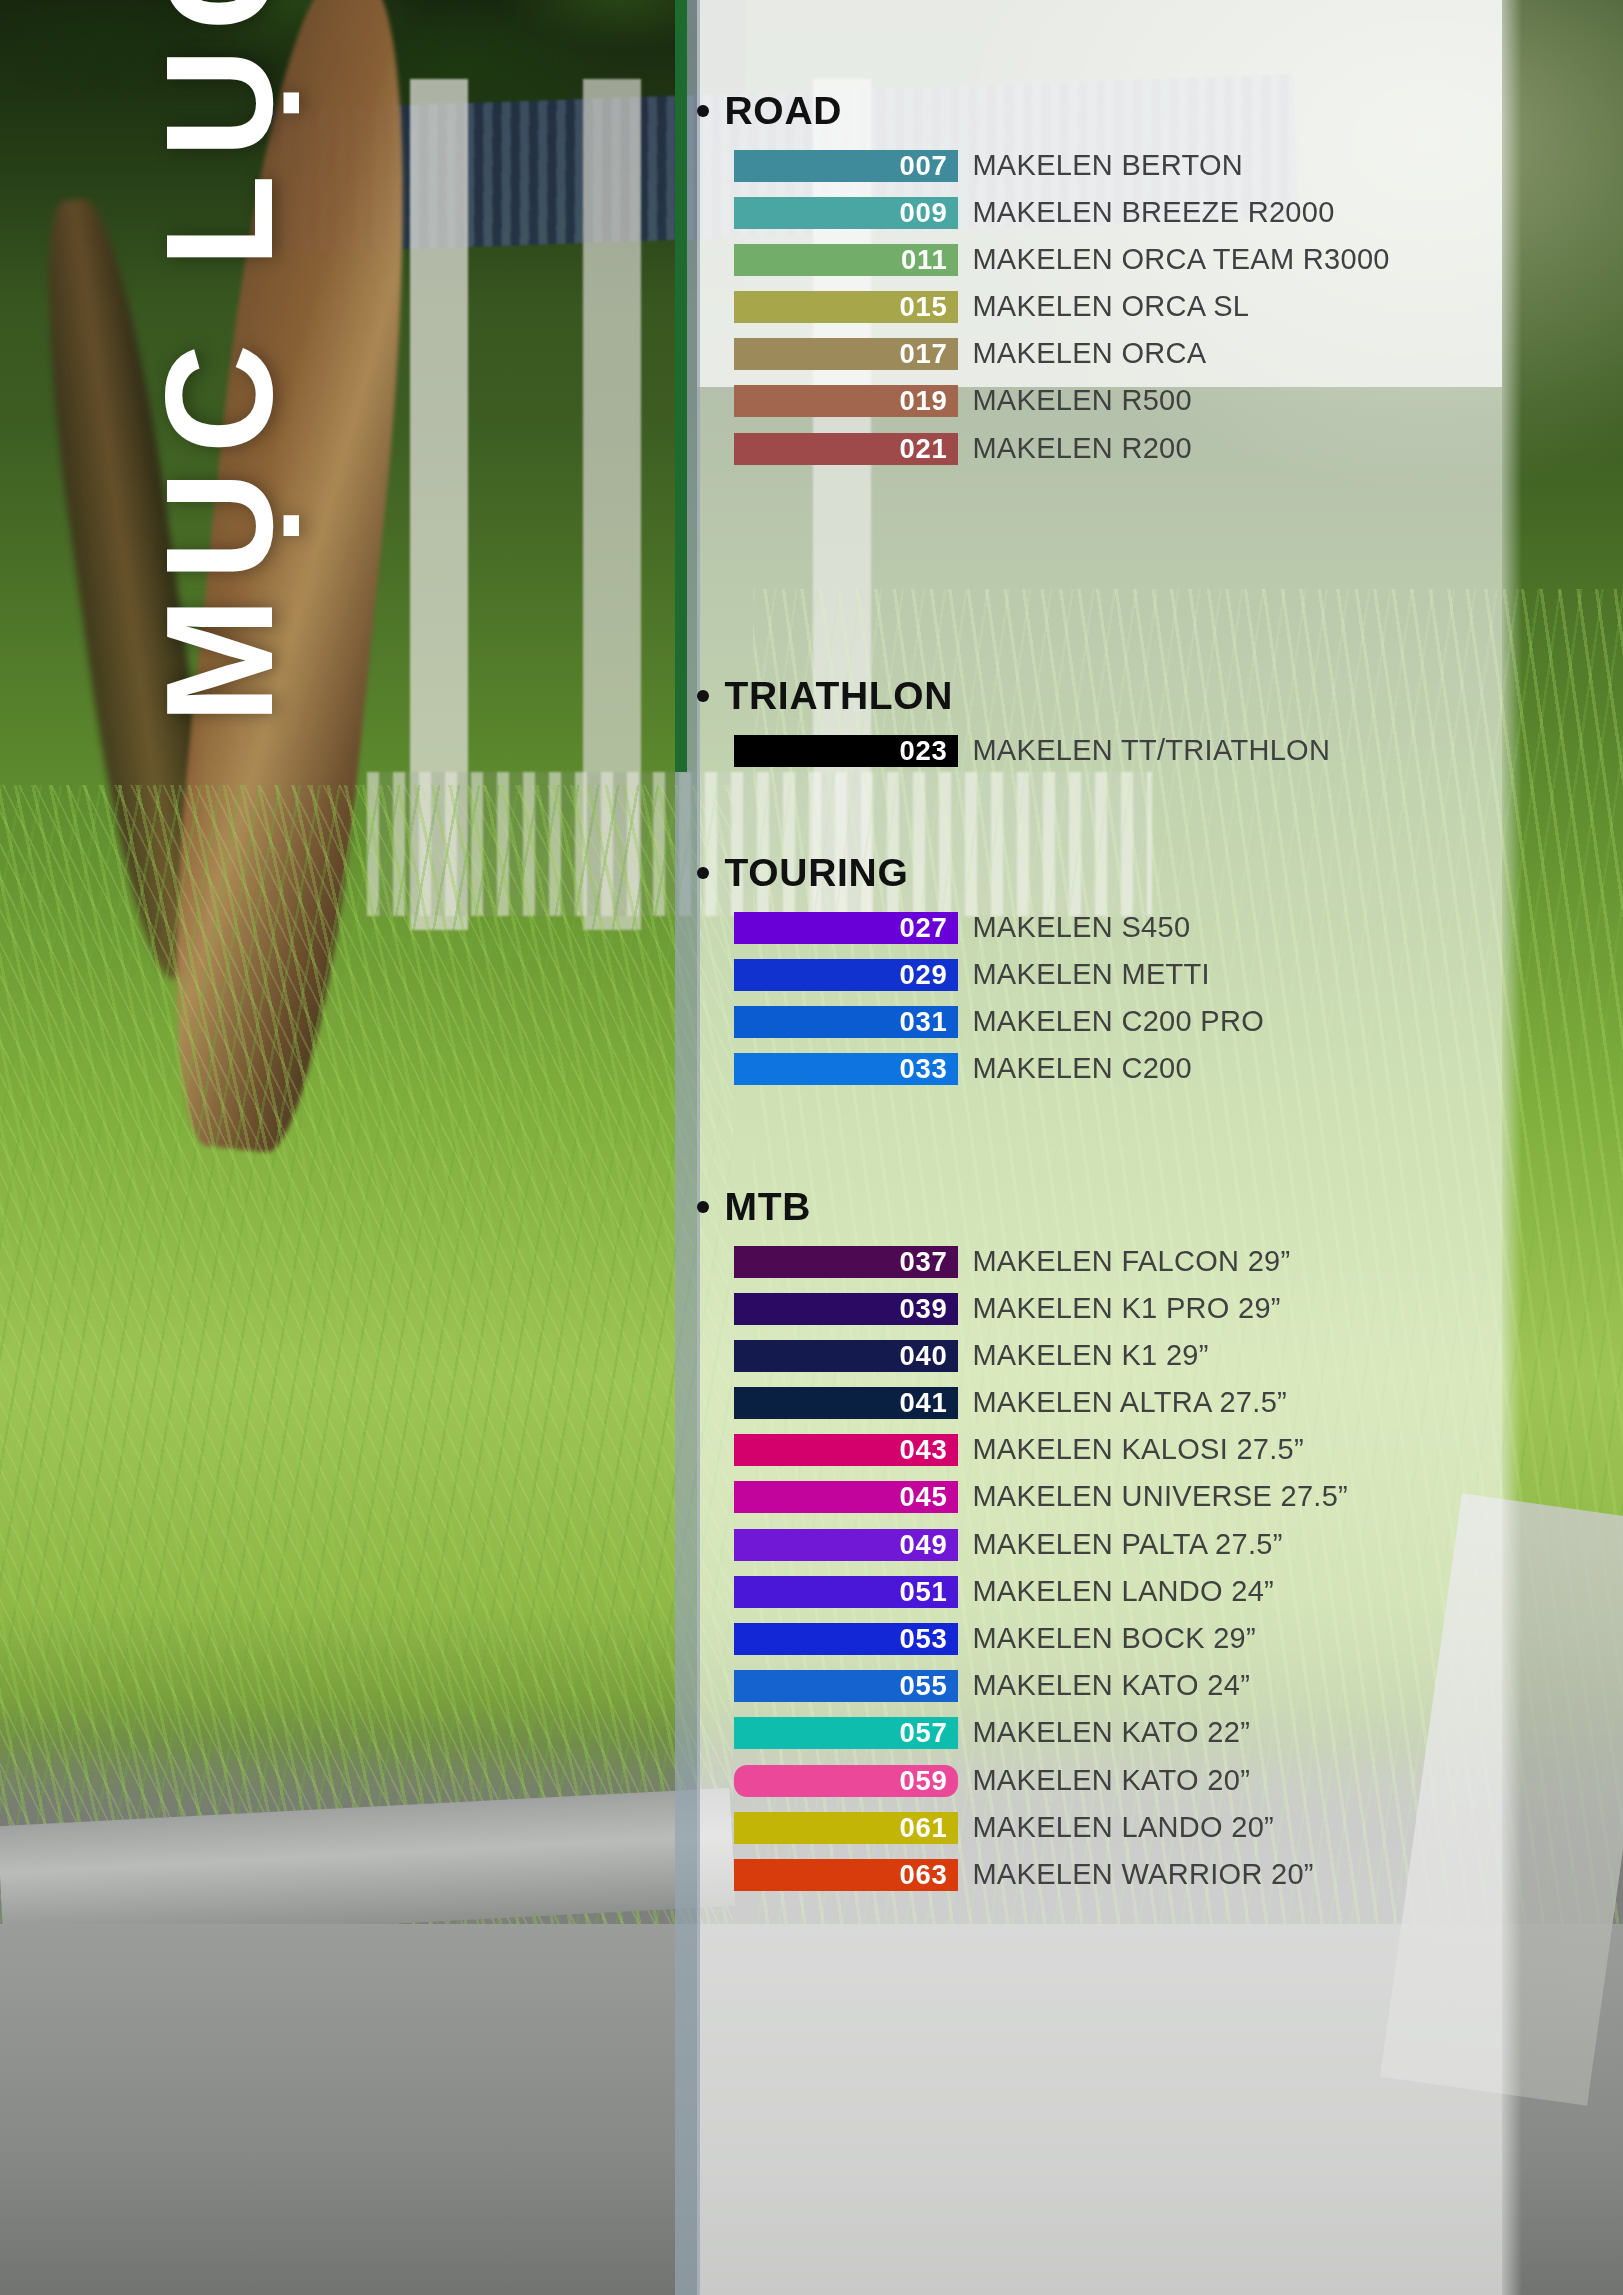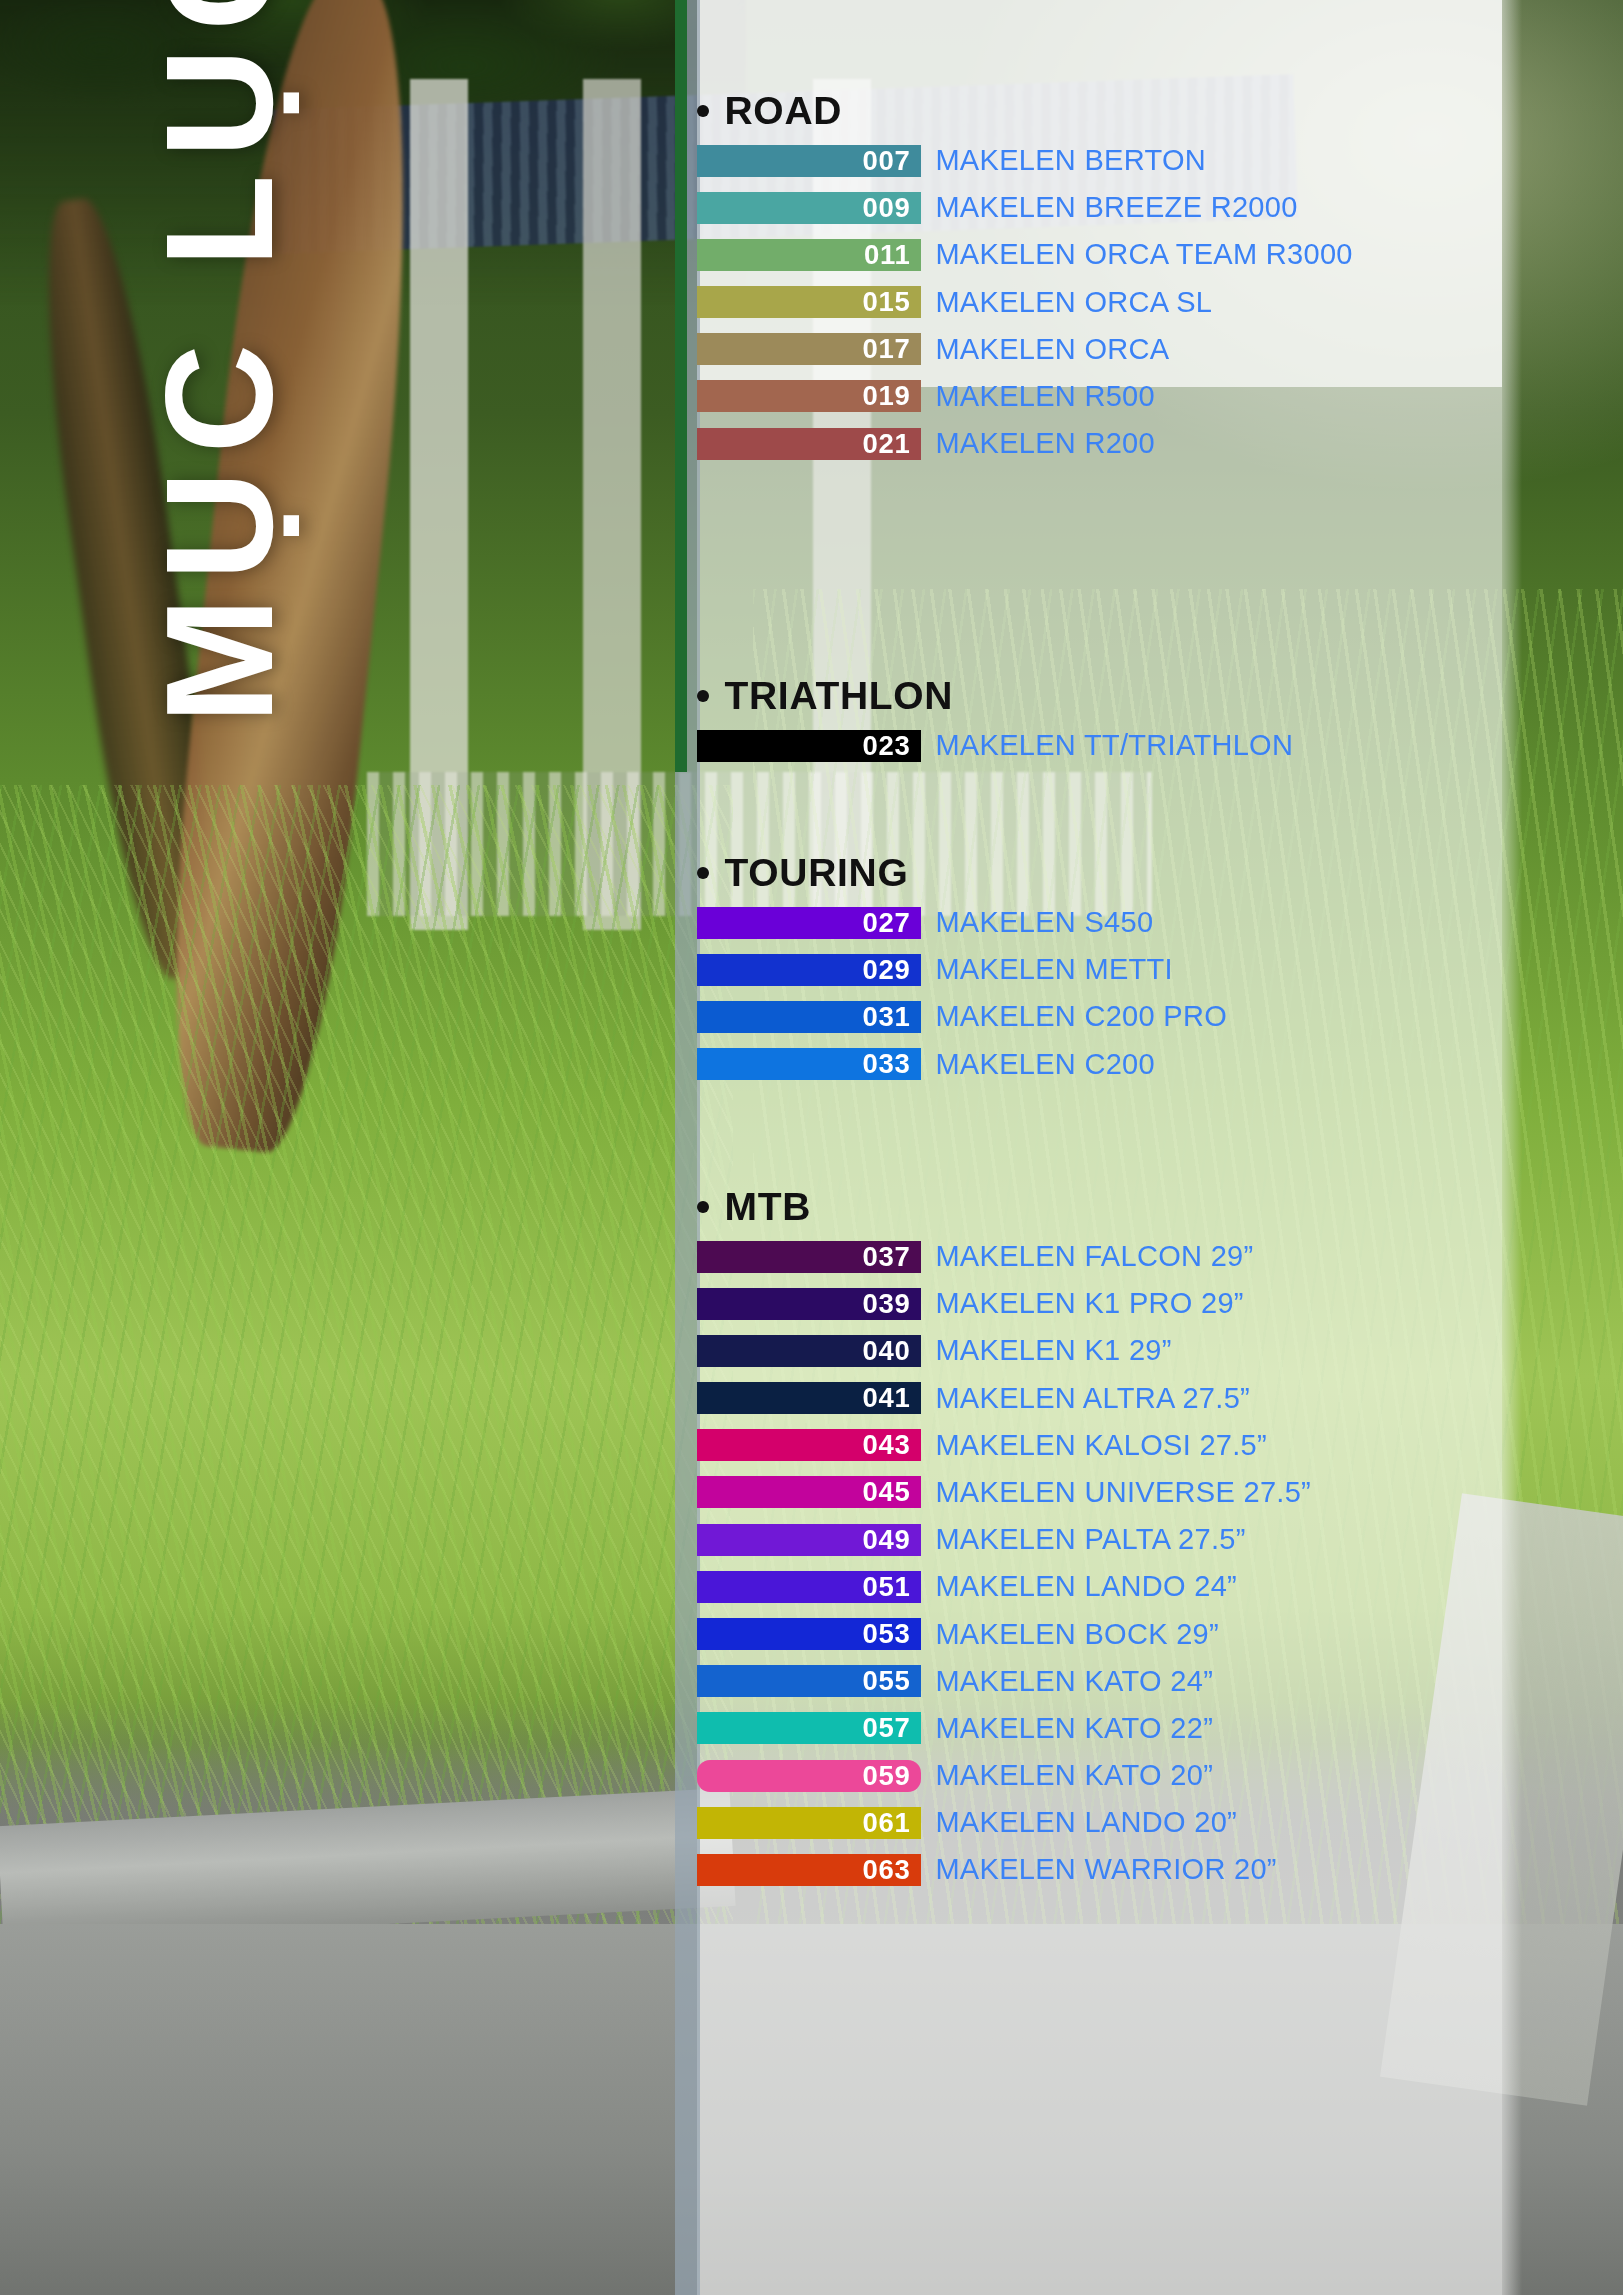--- a/index.html
+++ b/index.html
@@ -218,42 +218,43 @@
     border-radius: 50%;
     background: #111111;
     margin-right: 15.7px;
     flex: none;
   }
 
   .rows { margin-top: 6.5px; }
 
   .row {
     display: flex;
-    align-items: center;
+    align-items: flex-end;
     height: 42px;
     margin-bottom: 5.2px;
+    padding-left: 37px;
   }
   .row .chip {
     width: 224px;
     display: flex;
     align-items: center;
     justify-content: flex-end;
     padding-right: 10.5px;
     box-sizing: border-box;
     color: #ffffff;
     font-size: 27.5px;
     font-weight: 700;
     letter-spacing: 0.7px;
   }
   .row .label {
     flex: 1;
     display: flex;
     align-items: center;
     padding-left: 14.4px;
-    color: #3b82f6;
+    color: #404040;
     font-size: 29px;
     letter-spacing: 0.3px;
     white-space: nowrap;
   }
 
   .sec-block { position: absolute; left: 0; width: 805px; }
   .sec-road      { top: 89px; }
   .sec-triathlon { top: 674px; }
   .sec-touring   { top: 851px; }
   .sec-mtb       { top: 1185px; }

